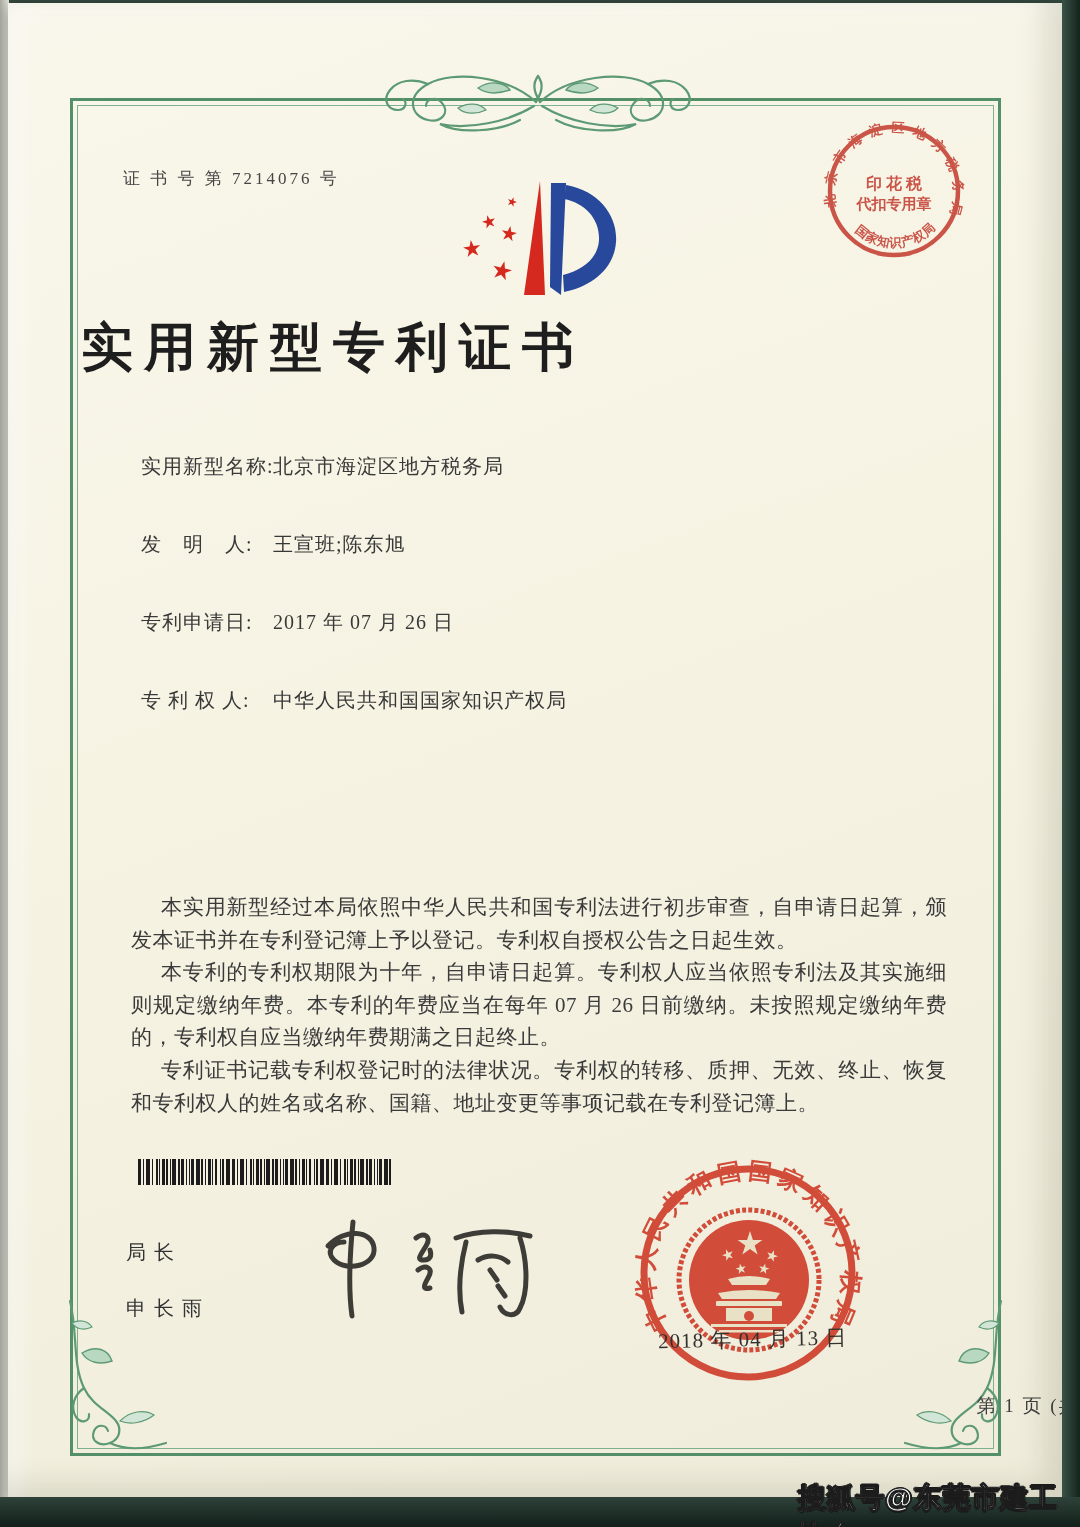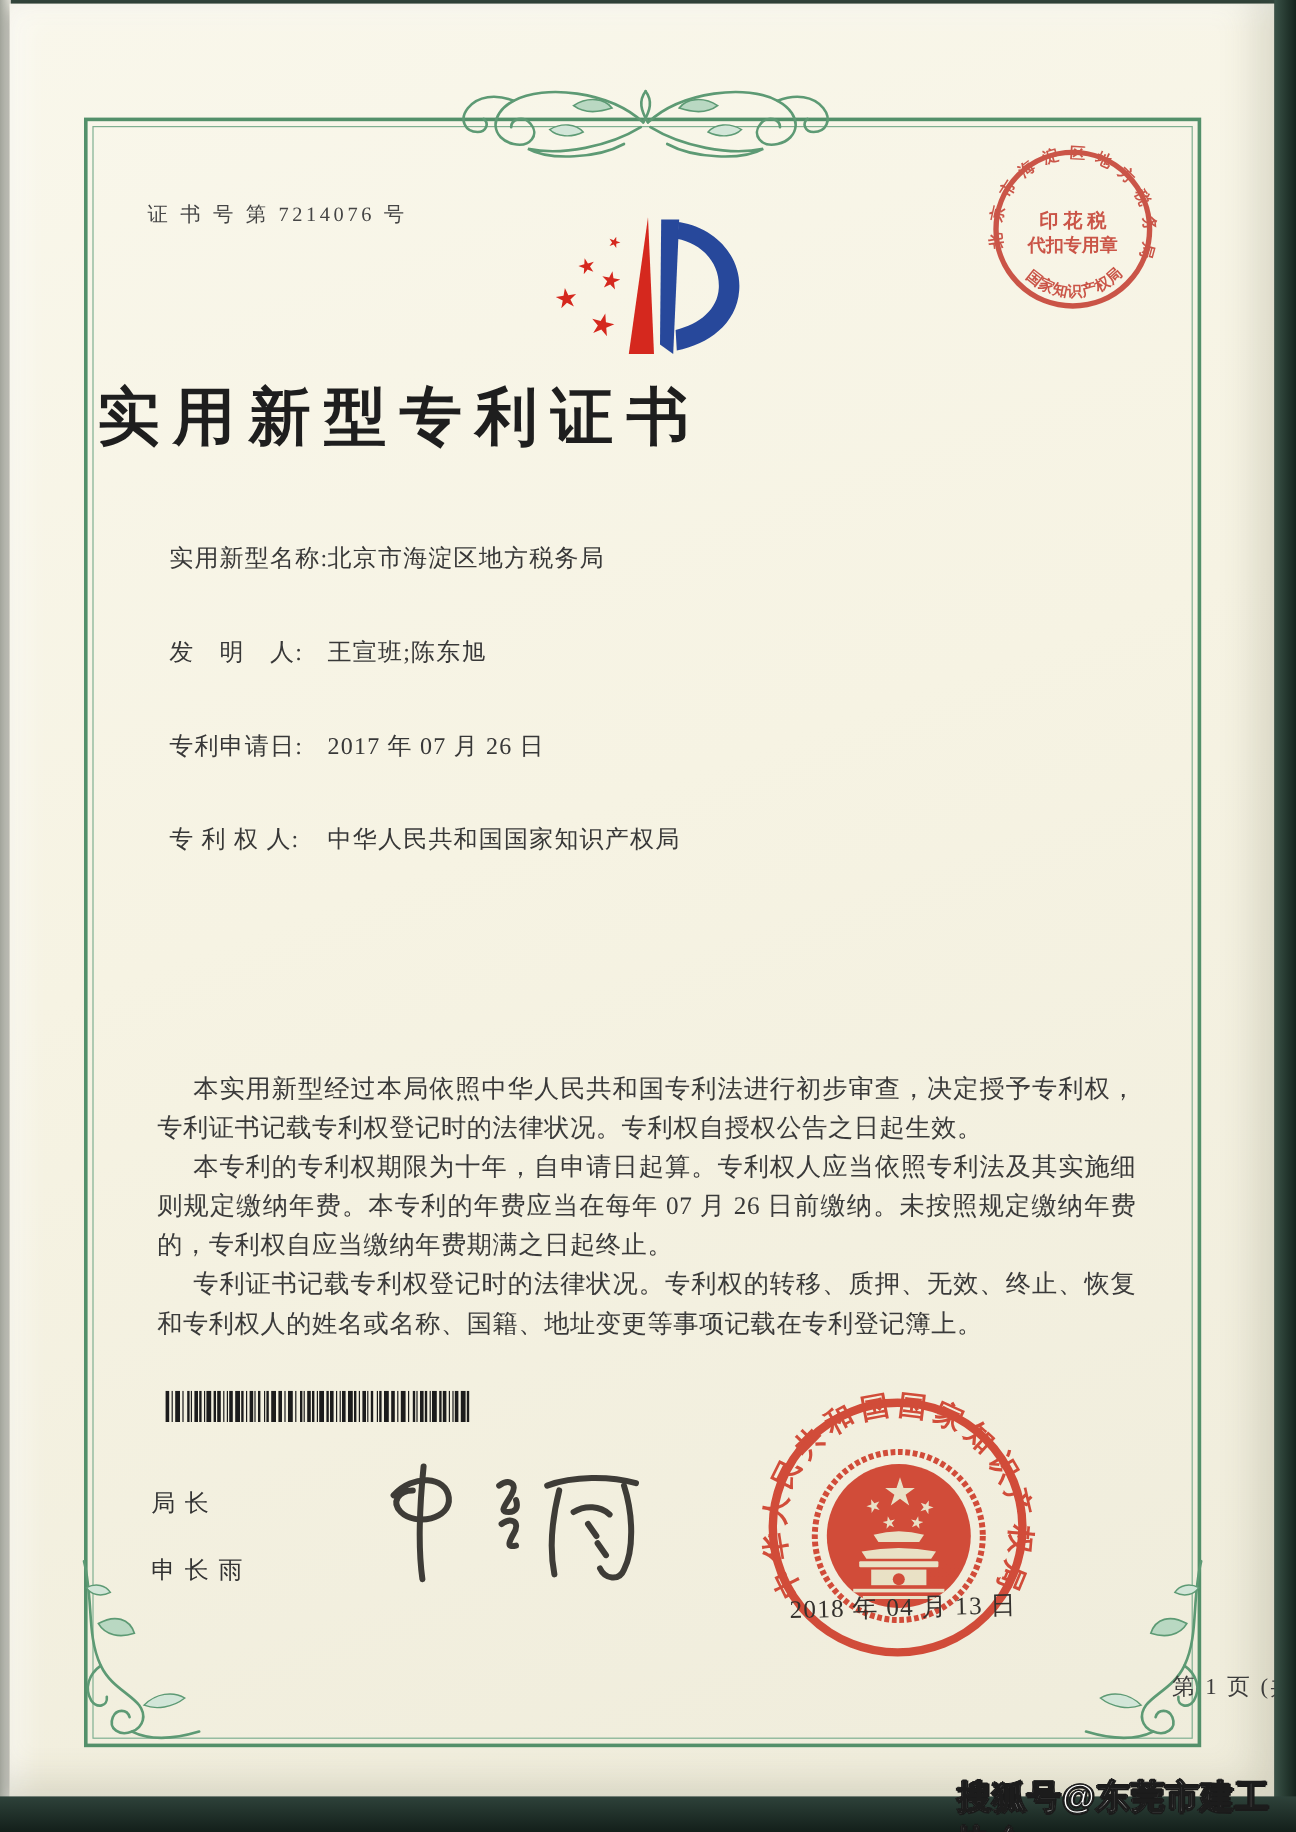--- a/index.html
+++ b/index.html
@@ -124,21 +124,21 @@
         <span class="lbl">专利申请日:</span>
         <span class="val">2017 年 07 月 26 日</span>
       </div>
       <div class="field">
         <span class="lbl">专 利 权 人:</span>
         <span class="val">中华人民共和国国家知识产权局</span>
       </div>
     </div>
 
     <div class="body-text">
-      <p>本实用新型经过本局依照中华人民共和国专利法进行初步审查，决定授予专利权，专利证书记载专利权登记时的法律状况。专利权自授权公告之日起生效。</p>
+      <p>本实用新型经过本局依照中华人民共和国专利法进行初步审查，自申请日起算，颁发本证书并在专利登记簿上予以登记。专利权自授权公告之日起生效。</p>
       <p>本专利的专利权期限为十年，自申请日起算。专利权人应当依照专利法及其实施细则规定缴纳年费。本专利的年费应当在每年 07 月 26 日前缴纳。未按照规定缴纳年费的，专利权自应当缴纳年费期满之日起终止。</p>
       <p>专利证书记载专利权登记时的法律状况。专利权的转移、质押、无效、终止、恢复和专利权人的姓名或名称、国籍、地址变更等事项记载在专利登记簿上。</p>
     </div>
 
     <svg class="barcode" width="259" height="26" viewBox="0 0 259 26">
       <path d="M2,13 H257" stroke="#1c1c1c" stroke-width="26" fill="none" stroke-dasharray="3 2 1 2 4 2 1 3 2 1 1 2 3 1 2 2 1 1 4 2 2 1 3 2 1 2 1 1 3 2 4 1 2 2 1 2 3 1 1 2 2 3 1 1 2 2 4 2"></path>
     </svg>
 
     <div class="director">
       <div>局长</div>

